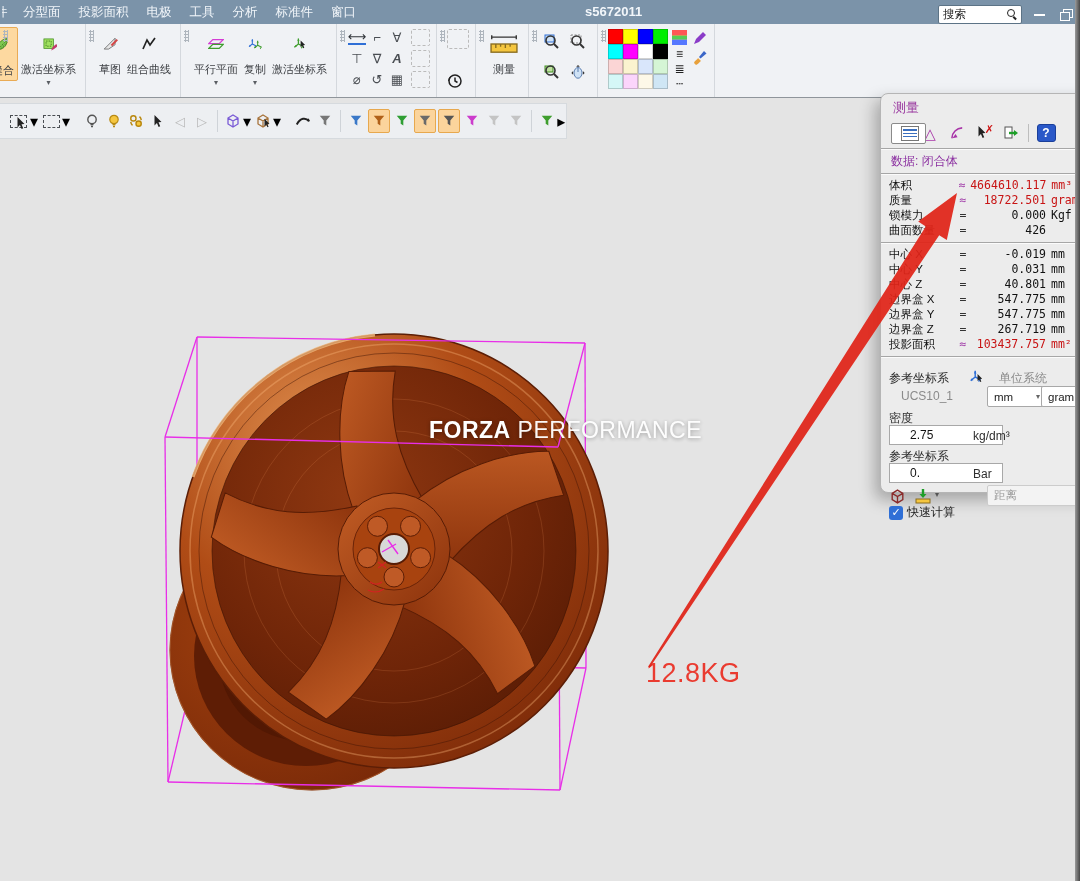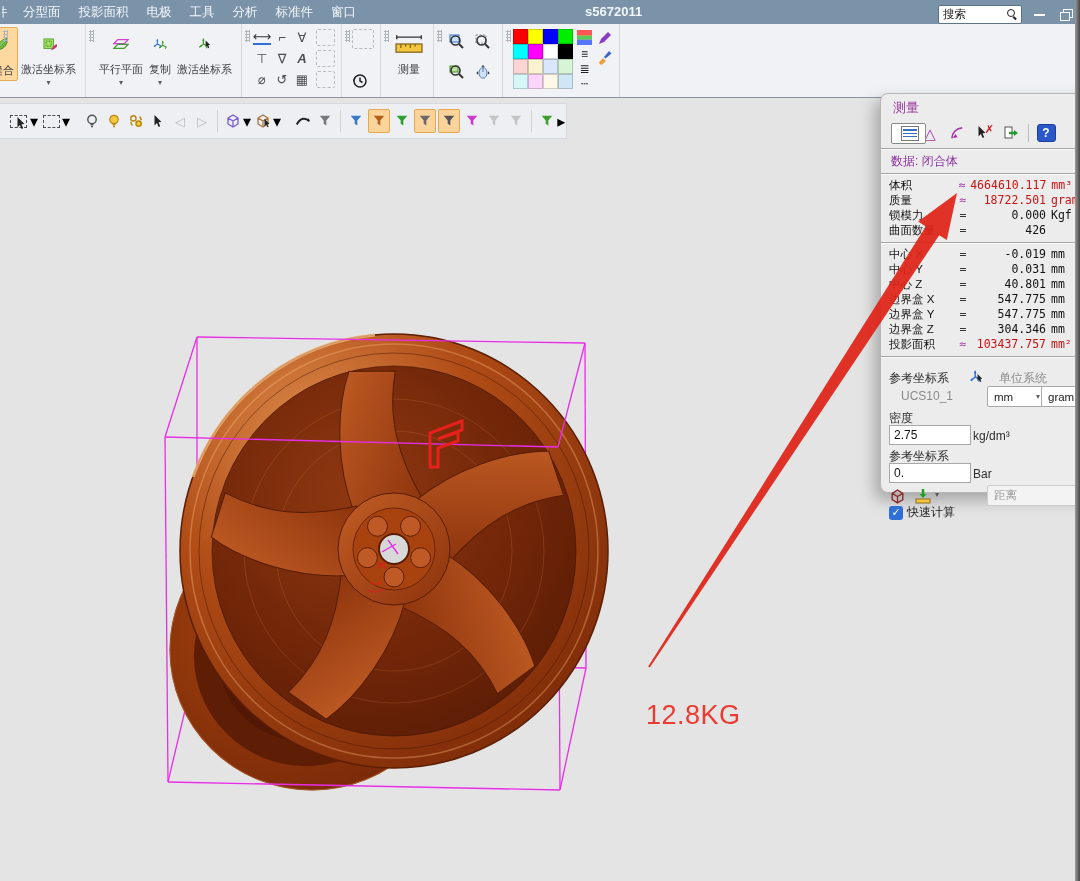--- a/index.html
+++ b/index.html
@@ -63,21 +63,21 @@
   
   .scene{position:absolute;left:0;top:0;z-index:1;}
   .watermark{position:absolute;left:421px;top:417px;width:242px;z-index:2;display:flex;gap:8px;align-items:flex-start;}
   .wm-text{flex:1;}
   .wm-line1{font-size:23px;letter-spacing:.5px;color:#fff;text-shadow:0 1px 4px rgba(0,0,0,.35);white-space:nowrap;}
   .wm-line1 .b{font-weight:bold;}
   .wm-line1 .l{font-weight:normal;opacity:.96;}
   .wm-line2{display:flex;align-items:center;gap:6px;margin-top:1px;}
   .wm-line2 .g{color:#9b9b9b;font-size:14px;letter-spacing:2px;}
   .wm-line2 .rule{flex:1;height:2px;background:#f4f4f4;box-shadow:0 1px 3px rgba(0,0,0,.3);}
-  .annotation{position:absolute;left:646px;top:700px;font-size:27px;color:#ea3b30;letter-spacing:.5px;z-index:6;}
+  .annotation{position:absolute;left:646px;top:658px;font-size:27px;color:#ea3b30;letter-spacing:.5px;z-index:6;}
   .arrowlayer{position:absolute;left:0;top:0;z-index:30;pointer-events:none;}
   .edgebar{position:absolute;right:0;top:0;width:5px;height:881px;z-index:20;
            background:linear-gradient(to right,#9a9a9a,#474747);}
   
   .dlg{position:absolute;left:880px;top:93px;width:214px;height:398px;background:#ececec;
        border:1px solid #b5b5b5;border-radius:8px 0 0 8px;box-shadow:-5px 7px 16px rgba(0,0,0,.28);
        z-index:10;font-size:12px;color:#222;}
   .dlg-head{height:24px;display:flex;align-items:center;padding:2px 10px 0 12px;}
   .dlg-title{color:#9a3aa0;font-size:13px;flex:1;}
   .dlg-close{color:#6e6e6e;font-size:15px;cursor:pointer;padding:0 2px;}
@@ -100,21 +100,21 @@
   .dlabel{width:66px;color:#111;white-space:nowrap;}
   .dop{width:16px;text-align:center;color:#333;font-family:"DejaVu Sans Mono",monospace;}
   .drow.red .dop{color:#a03ca8;}
   .dval{flex:1;text-align:right;font-family:"DejaVu Sans Mono",monospace;color:#111;}
   .dunit{width:36px;padding-left:5px;font-family:"DejaVu Sans Mono",monospace;color:#111;}
   .drow.red .dval,.drow.red .dunit{color:#c81414;}
   .dlg-bottom{position:relative;height:168px;}
   .bl{position:absolute;font-size:12px;color:#2e2e2e;white-space:nowrap;}
   .bl.gray{color:#8a8a8a;}
   .inputbox{position:absolute;width:72px;height:18px;background:#fff;border:1px solid #a8a8a8;
-            font-size:12px;padding:0 4px;font-family:"Liberation Sans",sans-serif;color:#111;}
+            font-size:12px;padding:0 20px;font-family:"Liberation Sans",sans-serif;color:#111;}
   .sel{position:absolute;height:19px;background:#fff;border:1px solid #a8a8a8;border-radius:2px;
        display:flex;align-items:center;font-size:11.5px;padding:0 3px 0 6px;cursor:pointer;}
   .sel .sv{flex:1;}
   .sel .caret{font-size:8px;color:#666;}
   .sel.disabled{background:#f3f3f3;color:#9a9a9a;border-color:#cccccc;cursor:default;}
   .chk{position:absolute;left:8px;top:146px;display:flex;align-items:center;gap:4px;cursor:pointer;}
   .chkbox{width:14px;height:14px;background:#2f6fd6;border-radius:3px;color:#fff;font-size:11px;
           display:flex;align-items:center;justify-content:center;}
   .btool{position:absolute;width:20px;height:20px;display:flex;align-items:center;justify-content:center;cursor:pointer;}
 </style>
@@ -201,20 +201,24 @@
       <path d="M165 437 L558 447"></path>
       <path d="M168 782 L560 790"></path>
     </g>
   </svg>
 
   <div class="watermark">
     <svg width="44" height="52" viewBox="0 0 44 52">
       <path d="M9 50 V16 L41 4 V13 L17 22 L37 15 V24 L17 31 V50 Z" fill="none" stroke="#e8201c" stroke-width="3" stroke-linejoin="miter"></path>
     </svg>
     <div class="wm-text">
+      <div class="wm-line1">
+        <span class="b">FORZA</span>
+        <span class="l">PERFORMANCE</span>
+      </div>
     </div>
   </div>
 
   <div class="annotation">12.8KG</div>
 
   <div class="titlebar">
     <div class="menu-partial"><span>件</span></div>
     <span class="menuitem">分型面</span>
     <span class="menuitem">投影面积</span>
     <span class="menuitem">电极</span>
@@ -343,20 +347,38 @@
         <span class="rlabel">缝合</span>
       </div>
       <div class="rbtn">
         <span class="ric">
             <svg class="i" width="26" height="26" viewBox="0 0 22 22">
               <use href="#s-sketchmod"></use>
             </svg>
           </span>
         <span class="rlabel">激活坐标系</span>
         <span class="caret">▾</span>
+      </div>
+    </div>
+    <div class="rgroup">
+      <div class="rbtn">
+        <span class="ric">
+            <svg class="i" width="26" height="26" viewBox="0 0 22 22">
+              <use href="#s-sketch"></use>
+            </svg>
+          </span>
+        <span class="rlabel">草图</span>
+      </div>
+      <div class="rbtn">
+        <span class="ric">
+            <svg class="i" width="24" height="24" viewBox="0 0 16 16" style="color:#222">
+              <use href="#s-curve"></use>
+            </svg>
+          </span>
+        <span class="rlabel">组合曲线</span>
       </div>
     </div>
     <div class="rgroup">
       <div class="rbtn">
         <span class="ric">
           <svg class="i" width="26" height="22" viewBox="0 0 20 14">
             <path d="M6 1.5h13l-5 5H1z" fill="none" stroke="#d43cd4" stroke-width="1.6"></path>
             <path d="M6 7.5h13l-5 5H1z" fill="none" stroke="#3f9e2e" stroke-width="1.6" transform="translate(0,0)"></path>
           </svg>
         </span>
@@ -716,21 +738,21 @@
         </div>
       <div class="drow">
           <span class="dlabel">边界盒 Y</span>
           <span class="dop">=</span>
           <span class="dval">547.775</span>
           <span class="dunit">mm</span>
         </div>
       <div class="drow">
           <span class="dlabel">边界盒 Z</span>
           <span class="dop">=</span>
-          <span class="dval">304.346</span>
+          <span class="dval">267.719</span>
           <span class="dunit">mm</span>
         </div>
       <div class="drow red">
           <span class="dlabel">投影面积</span>
           <span class="dop">≈</span>
           <span class="dval">103437.757</span>
           <span class="dunit">mm²</span>
         </div>
     </div>
     <div class="dlg-div"></div>

